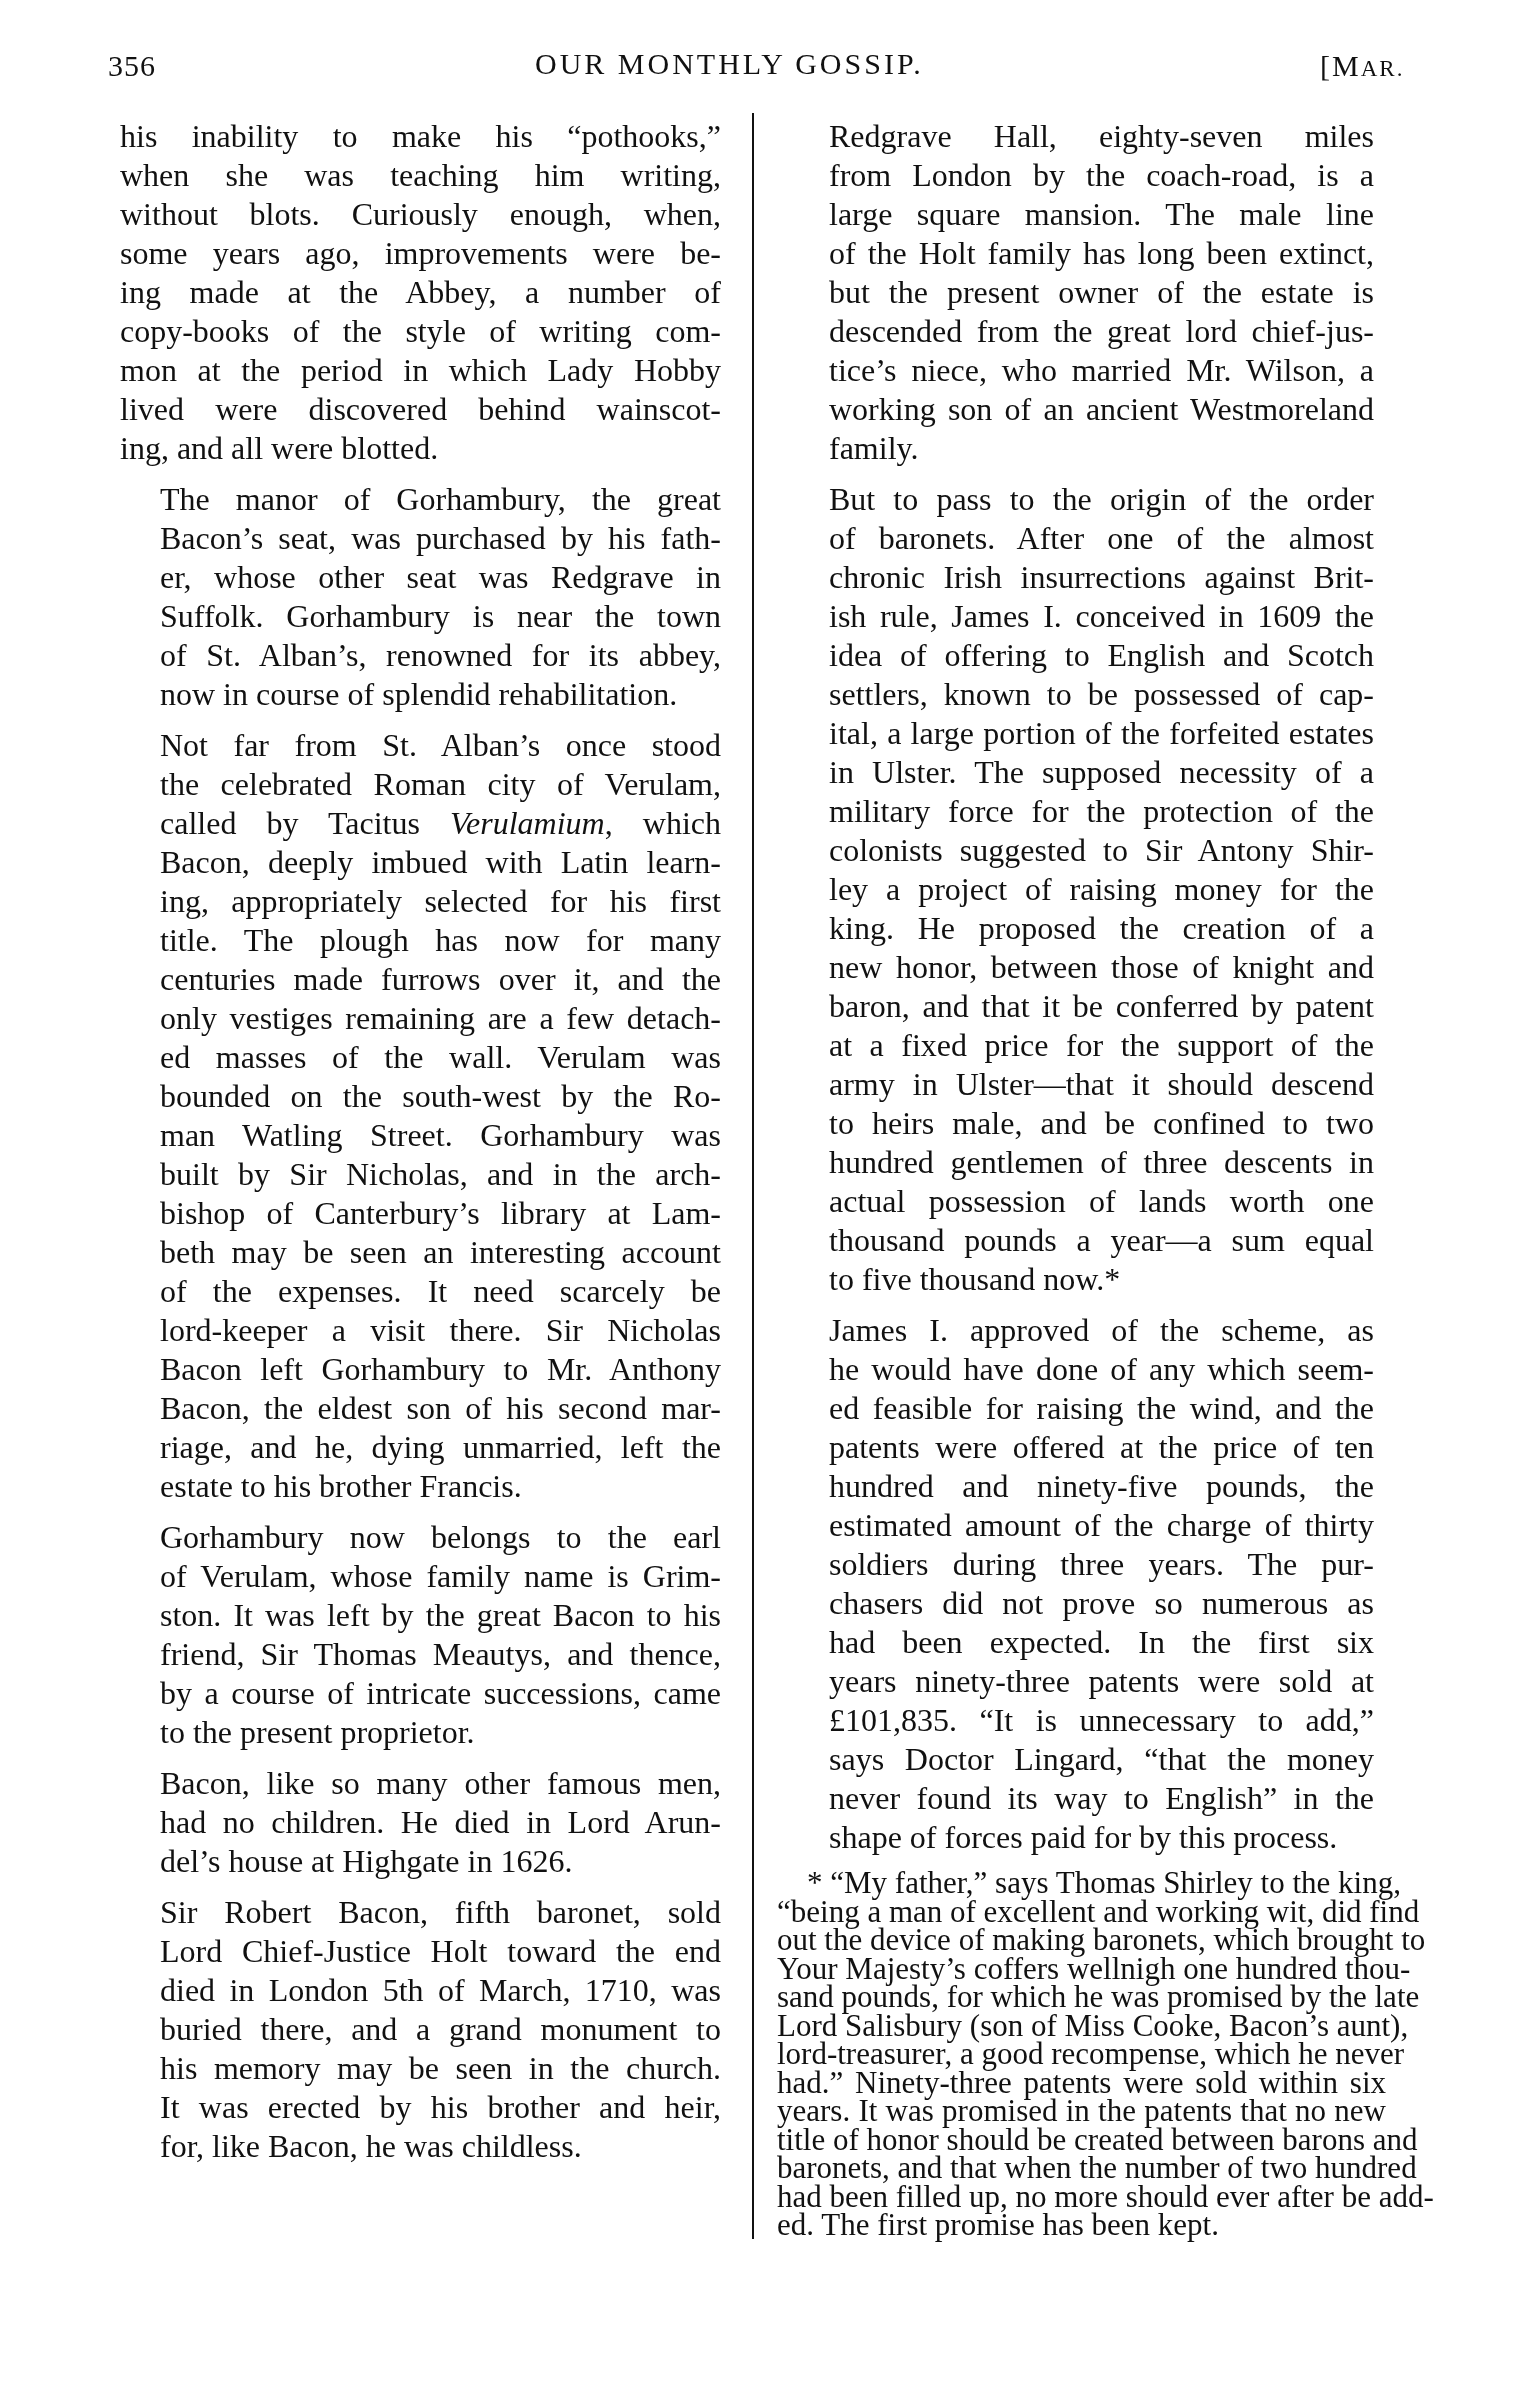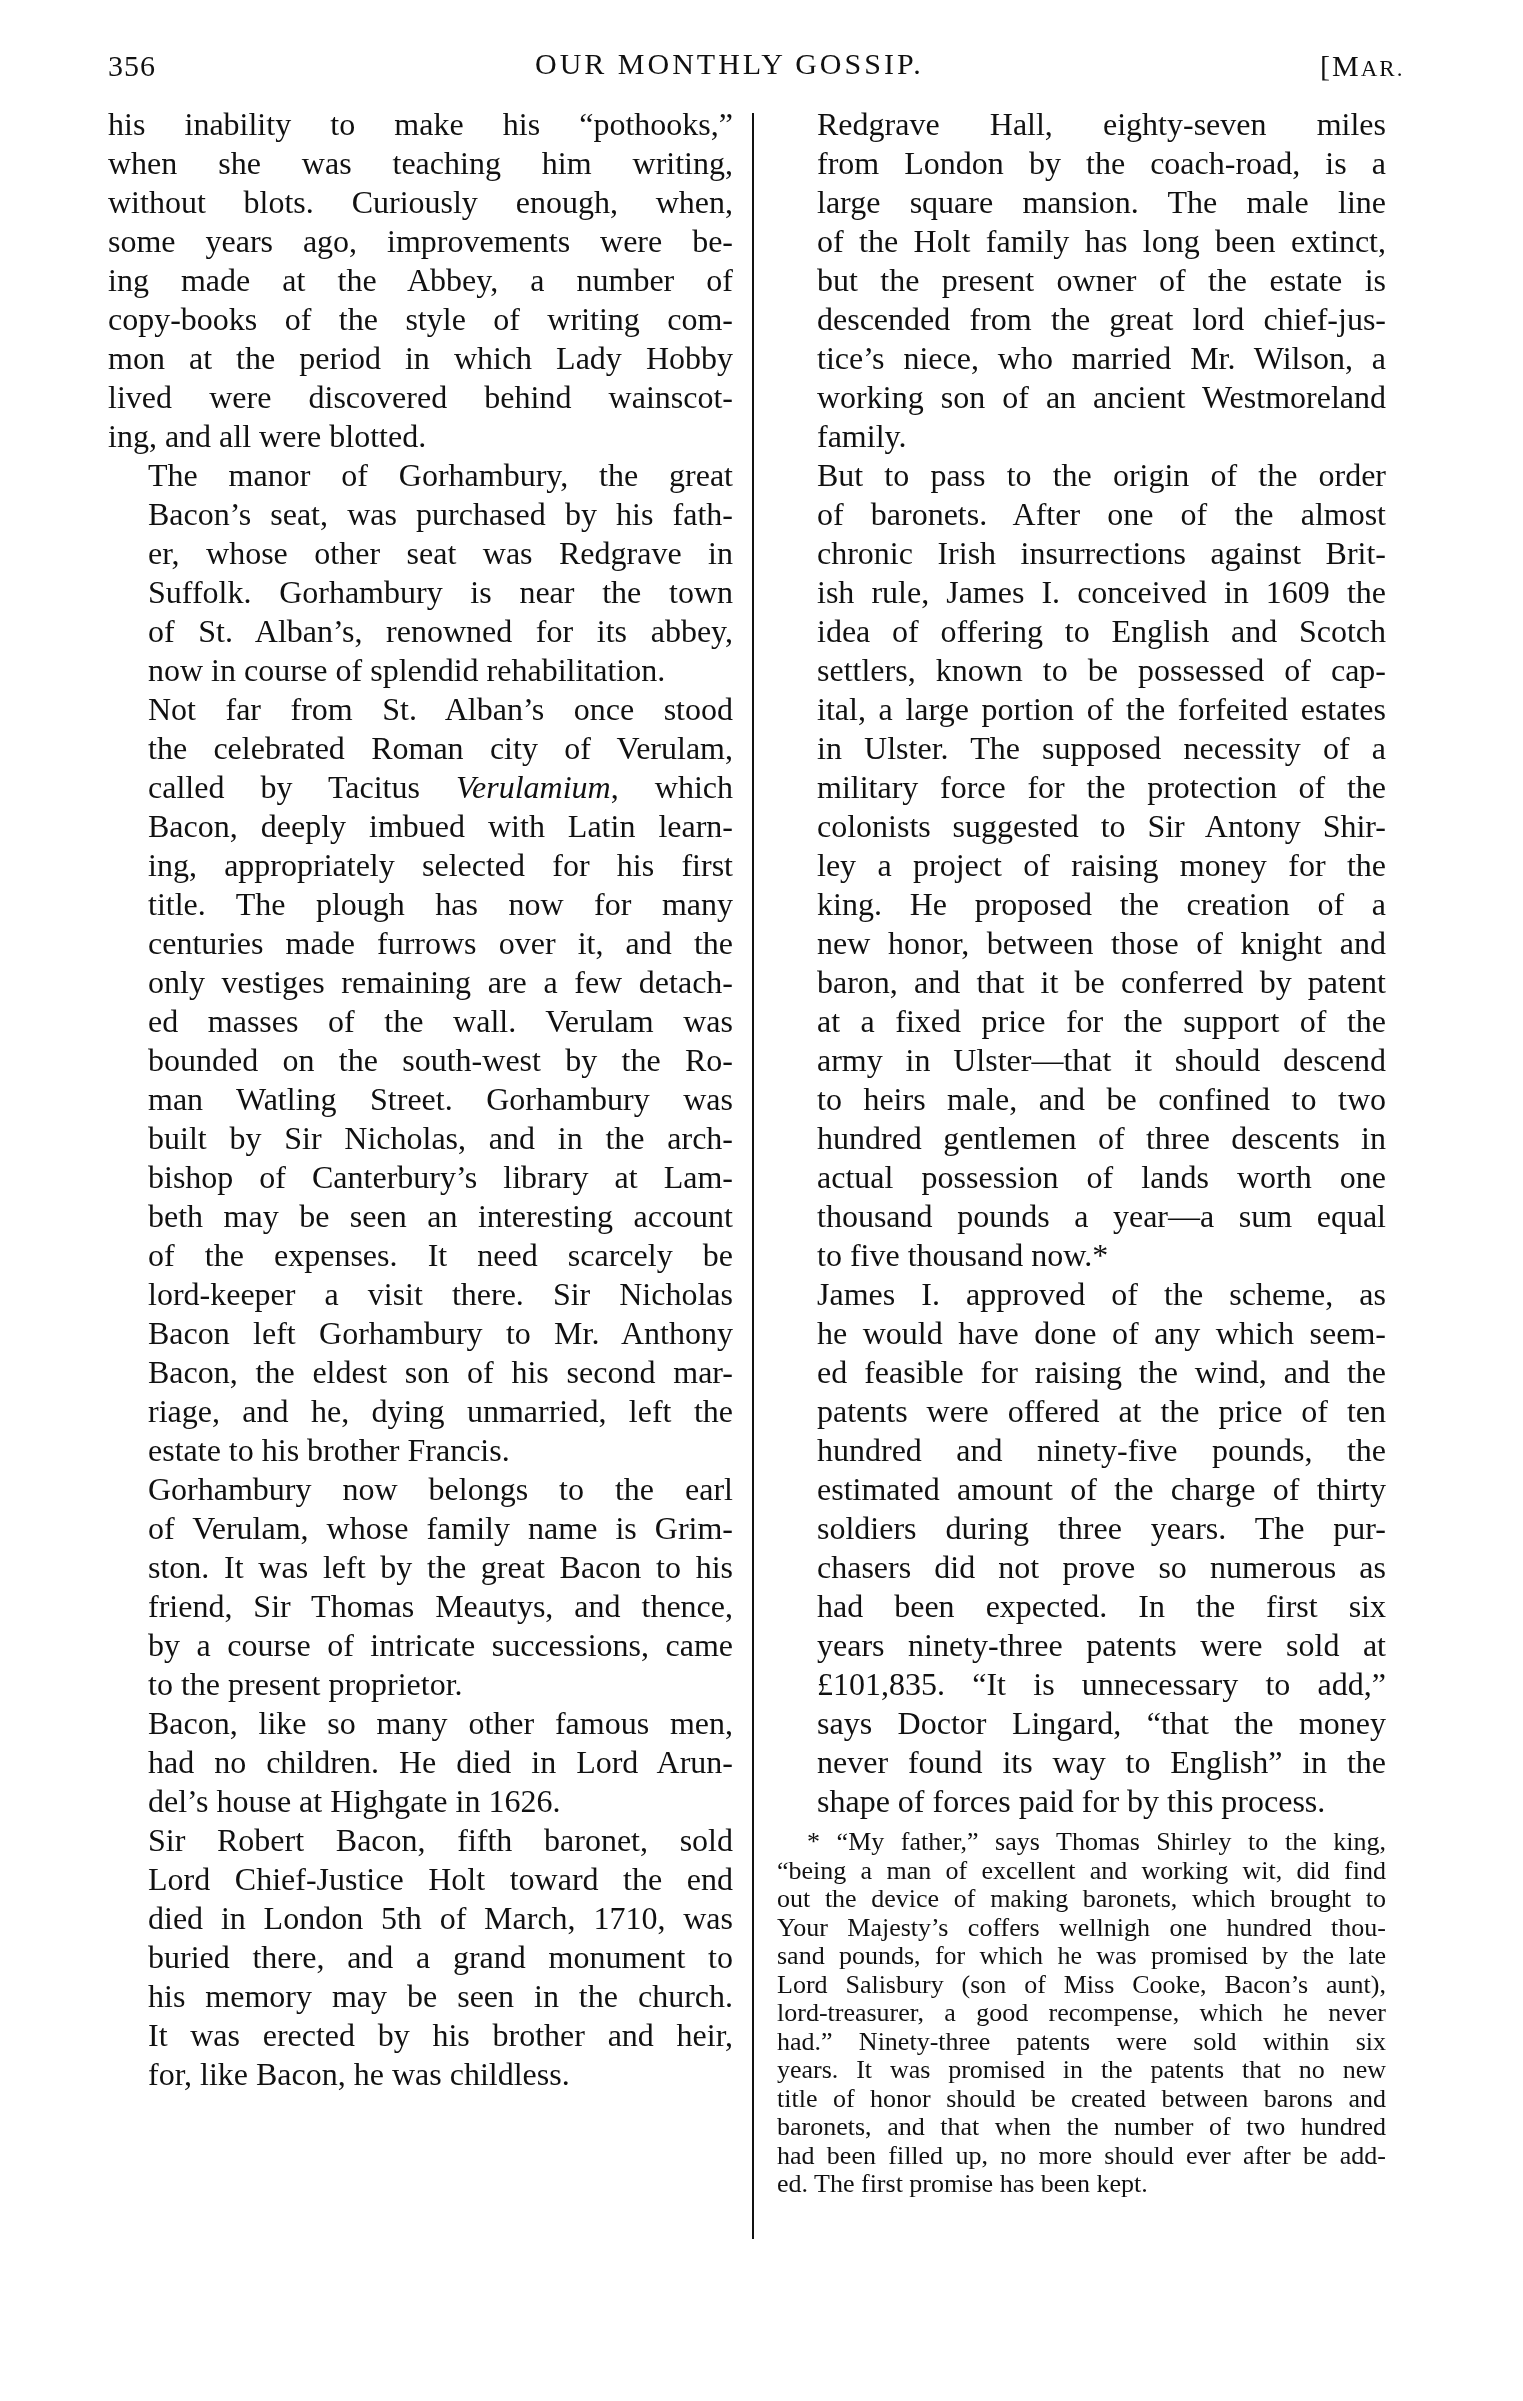--- a/index.html
+++ b/index.html
@@ -19,30 +19,30 @@
   }
   .header .month { position: absolute; left: 1320px; top: 5px; letter-spacing: 2px; }
   .header .month .sc { font-size: 23px; }
 
   .column {
     position: absolute; top: 105px; font-size: 32px; line-height: 39px;
     text-align: justify; hyphens: none;
   }
   .col-left { left: 108px; width: 625px; }
   .col-right { left: 777px; width: 609px; }
-  .column p { margin: 0; text-indent: 0; }
+  .column p { margin: 12px; text-indent: 0; }
   .column p.indent { text-indent: 40px; }
   .column .line { display: block; text-align: justify; text-align-last: justify; white-space: nowrap; }
   .column .line.last { text-align-last: left; }
   .divider {
     position: absolute; left: 752px; top: 113px; width: 1.5px; height: 2126px;
     background: #111111;
   }
   .footnote {
-    font-size: 26px; line-height: 28.5px; margin-top: 7px;
+    font-size: 31px; line-height: 28.5px; margin-top: 7px;
   }
   em { font-style: italic; }
 </style>
 </head>
 <body>
 
 <div class="header">
   <span class="page-num">356</span>
   <span class="running-title">OUR MONTHLY GOSSIP.</span>
   <span class="month"><span>[</span><span>M</span><span class="sc">AR.</span></span>

